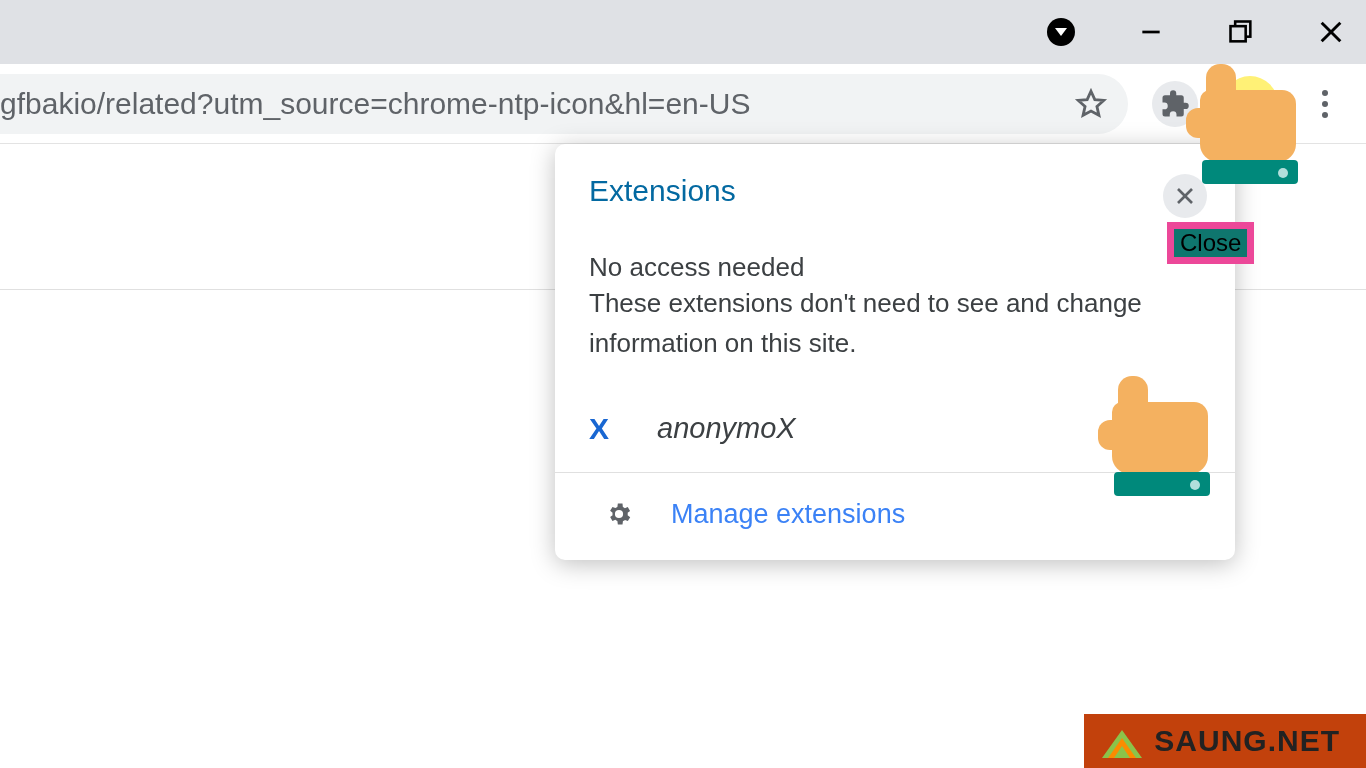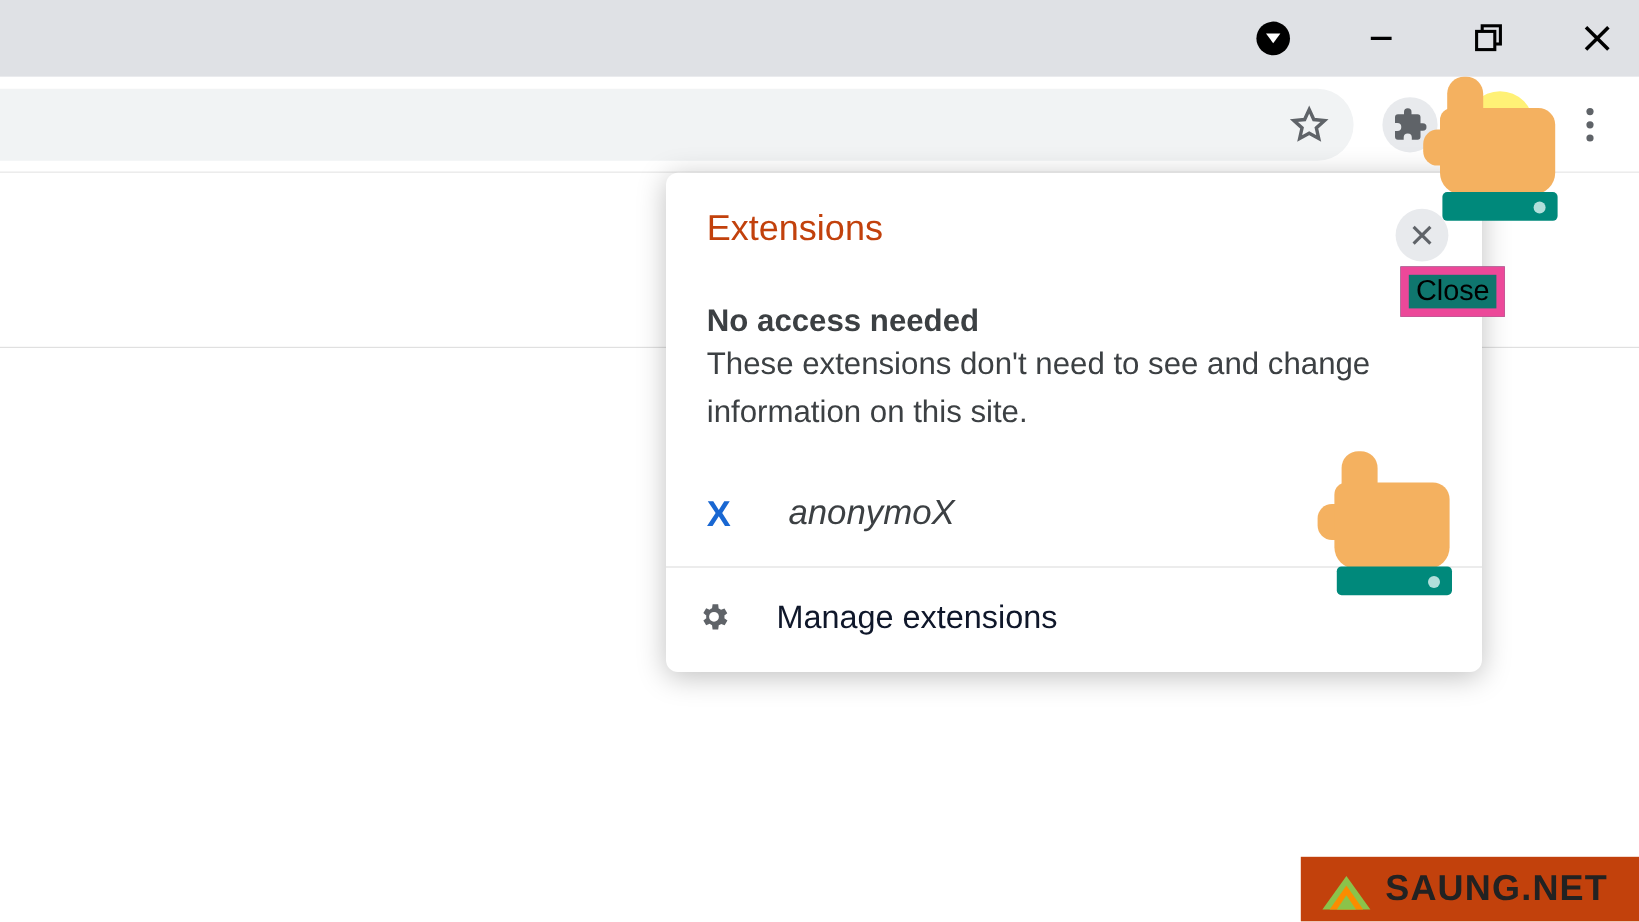--- a/index.html
+++ b/index.html
@@ -86,51 +86,51 @@
     border-radius:10px;
     box-shadow: 0 4px 24px rgba(0,0,0,.25);
     overflow:visible;
     z-index:10;
     border-top:none;
   }
   .popover-header {
     display:flex; align-items:flex-start; justify-content:space-between;
     padding: 30px 28px 10px 34px;
   }
-  .popover-title { font-size:30px; color:#c2410c; }
+  .popover-title { font-size:30px; color:#0369a1; }
   .close-btn {
     width:44px;height:44px;border-radius:50%;background:#e8eaed;
     display:flex;align-items:center;justify-content:center;color:#5f6368;
     position:relative;
   }
   .tooltip {
     position:absolute; top:48px; left:4px;
     background:#0f766e; border:7px solid #ec4899;
     color:#000; font-size:24px; padding:0 6px;
     white-space:nowrap;
   }
   .popover-body { padding: 10px 34px 0 34px; }
-  .sect-title { font-size:26px; font-weight:700; color:#3c4043; margin-top:14px; }
+  .sect-title { font-size:26px; font-weight:400; color:#3c4043; margin-top:14px; }
   .sect-desc { font-size:26px; color:#3c4043; line-height:1.55; }
   .ext-row {
     display:flex; align-items:center; padding: 28px 34px 26px 34px;
     margin-top:20px;
   }
   .ext-icon {
     width:30px; font-size:30px; font-weight:800; color:#1967d2; font-family:Arial,sans-serif;
     margin-right:38px;
   }
   .ext-name { font-size:29px; color:#3c4043; flex:1;font-style:italic; }
   .pin-icon { color:#5f6368; margin-right:28px; }
   .row-menu { width:20px; display:flex; flex-direction:column; gap:5px; align-items:center; margin-right:2px;}
   .row-menu span{width:5px;height:5px;border-radius:50%;background:#5f6368;}
   .divider { height:1px;background:#e0e0e0; }
   .manage-row {
-    display:flex; align-items:center; padding: 26px 34px 30px 26px;
-    font-size:27px; color:#0f172a;
+    display:flex; align-items:center; padding: 26px 34px 30px 50px;
+    font-size:27px; color:#3b82f6;
   }
   .gear { color:#5f6368; margin-right:38px; }
 
   
   .hand {
     position:absolute; width:110px; height:120px; z-index:50;
     pointer-events:none;
   }
   .hand .palm {
     position:absolute; left:0; top:26px; width:96px; height:72px;
@@ -197,20 +197,21 @@
   <div class="win-btn">
     <svg width="28" height="28" viewBox="0 0 24 24">
         <line x1="4" y1="4" x2="20" y2="20" stroke="#000" stroke-width="2.5"></line>
         <line x1="20" y1="4" x2="4" y2="20" stroke="#000" stroke-width="2.5"></line>
       </svg>
   </div>
 </div>
 
 <div class="toolbar">
   <div class="omnibox">
+    <span>gfbakio/related?utm_source=chrome-ntp-icon&amp;hl=en-US</span>
     <span class="star">
       <svg width="34" height="34" viewBox="0 0 24 24">
           <path fill="none" stroke="#5f6368" stroke-width="2" d="M12 3l2.7 5.9 6.3.6-4.8 4.3 1.4 6.2L12 17l-5.6 3 1.4-6.2L3 9.5l6.3-.6z"></path>
         </svg>
     </span>
   </div>
   <div class="toolbar-icons">
     <div class="icon-btn ext-btn">
       <svg width="30" height="30" viewBox="0 0 24 24">
           <path fill="#5f6368" d="M20.5 11H19V7a2 2 0 0 0-2-2h-4V3.5a2.5 2.5 0 1 0-5 0V5H4a2 2 0 0 0-2 2v3.8h1.5a2.7 2.7 0 0 1 0 5.4H2V20a2 2 0 0 0 2 2h3.8v-1.5a2.7 2.7 0 0 1 5.4 0V22H17a2 2 0 0 0 2-2v-4h1.5a2.5 2.5 0 1 0 0-5z"></path>

